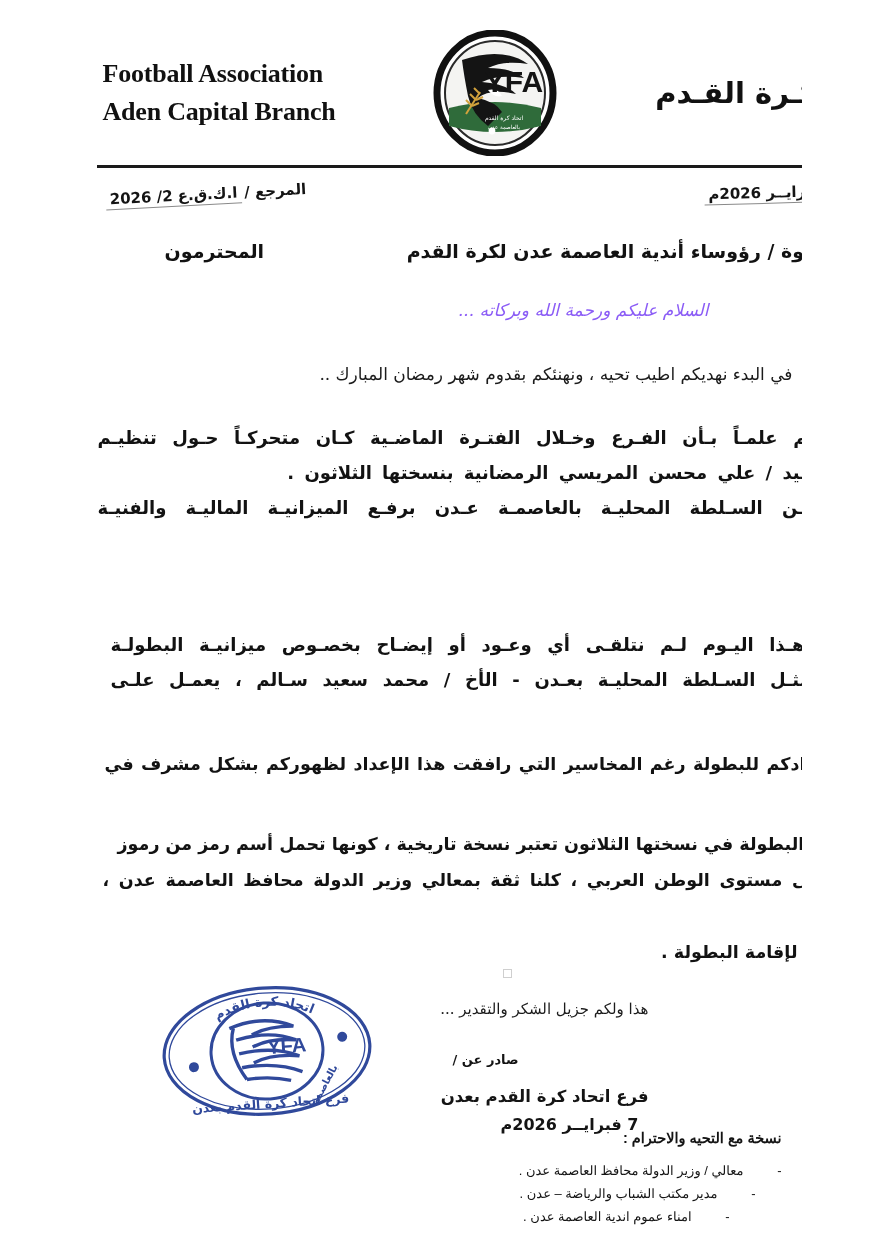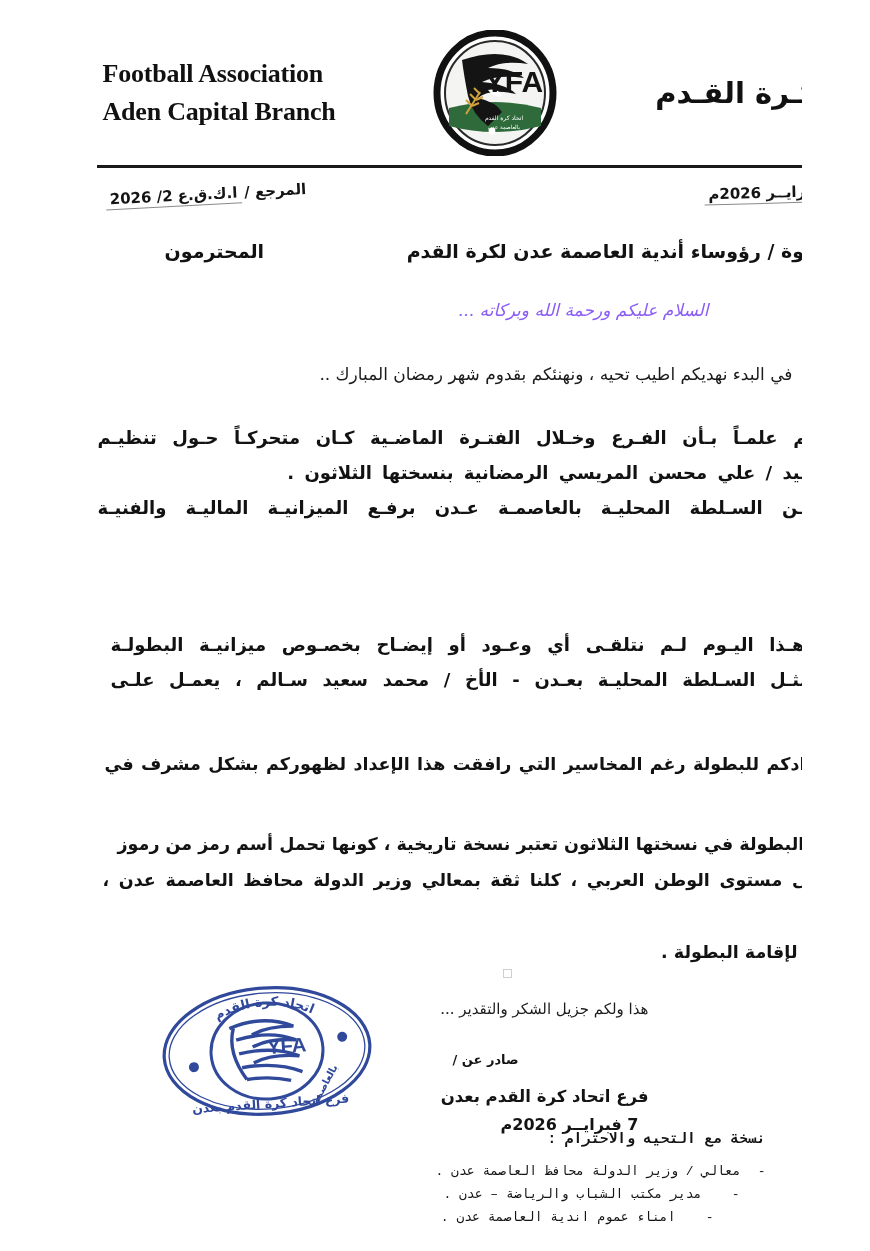--- a/index.html
+++ b/index.html
@@ -259,25 +259,25 @@
     height: 142px;
     transform: rotate(-4deg);
     opacity: 0.92;
   }
   .stamp svg { display:block; width:100%; height:100%; }
 
   
   .cc {
     position: absolute;
     top: 1118px;
-    right: 36px;
+    right: 20px;
     width: 330px;
     direction: rtl;
     text-align: right;
-    font-family: Liberation Mono, monospace;
+    font-family: Liberation Sans, sans-serif;
     color: #141414;
   }
   .cc-title {
     font-weight: bold;
     font-size: 14.5px;
     margin-bottom: 14px;
     padding-left: 10px;
   }
   .cc-list { list-style: none; margin: 0; padding: 0; }
   .cc-list li {

